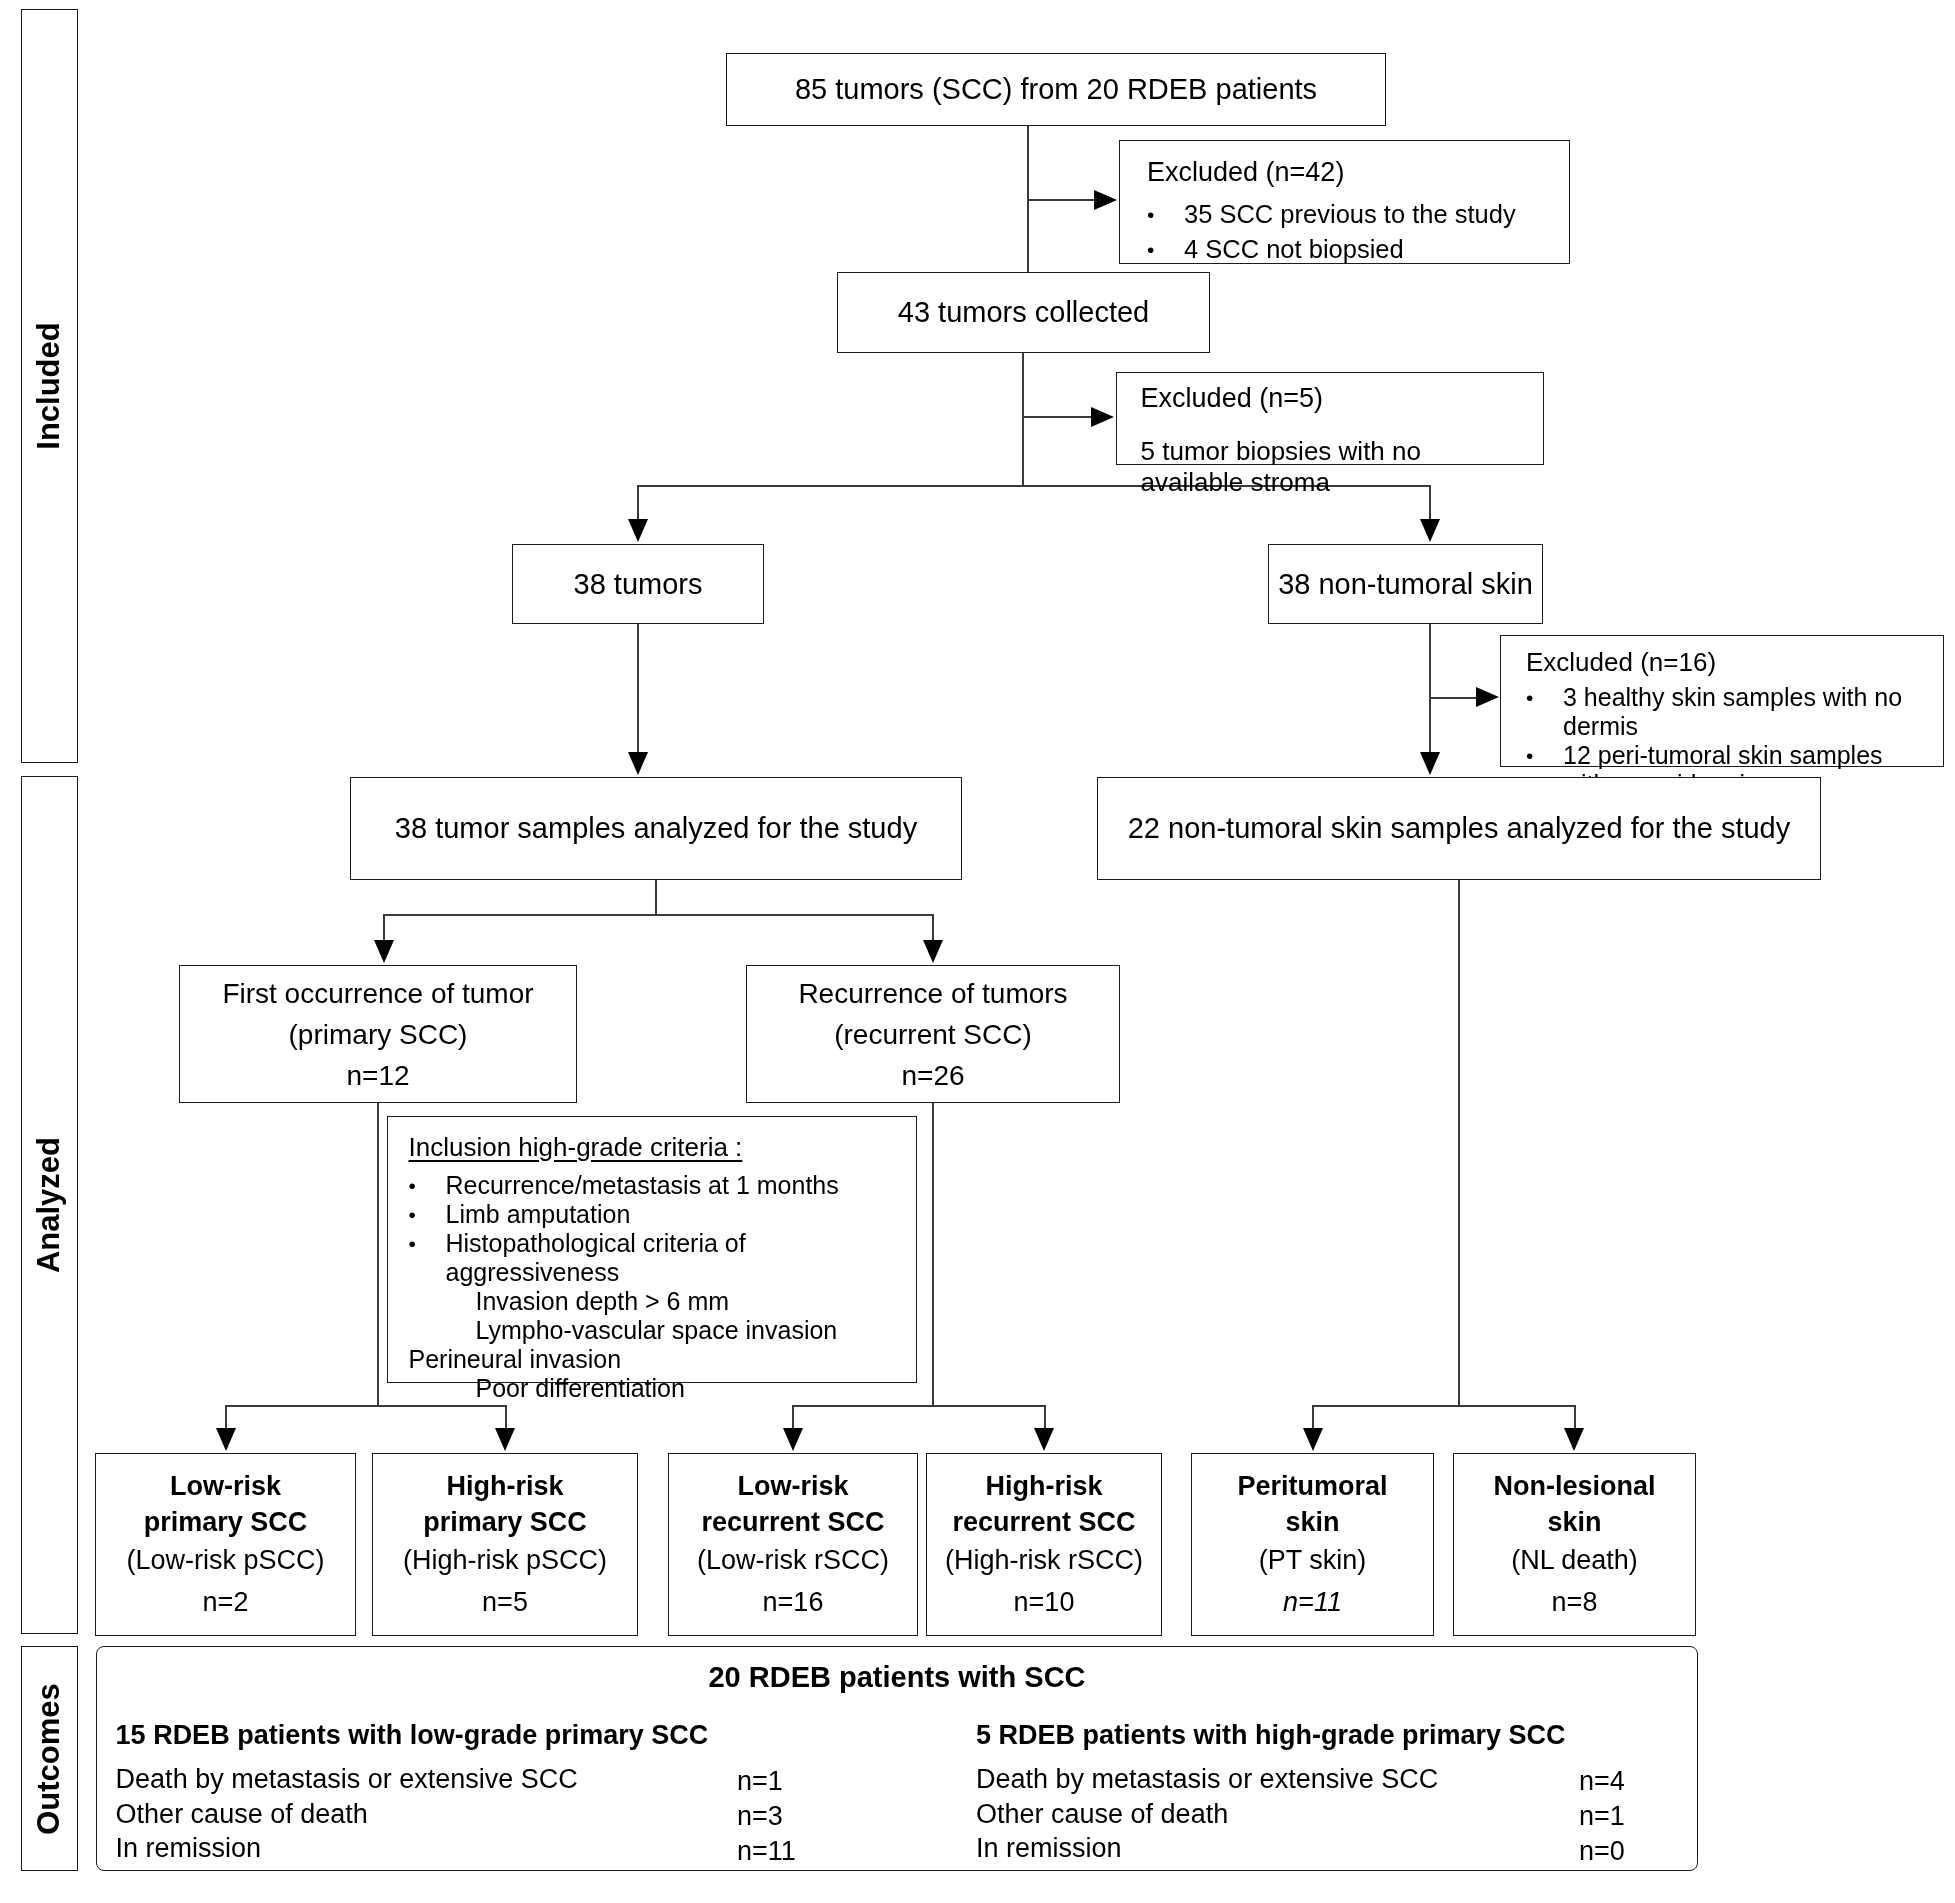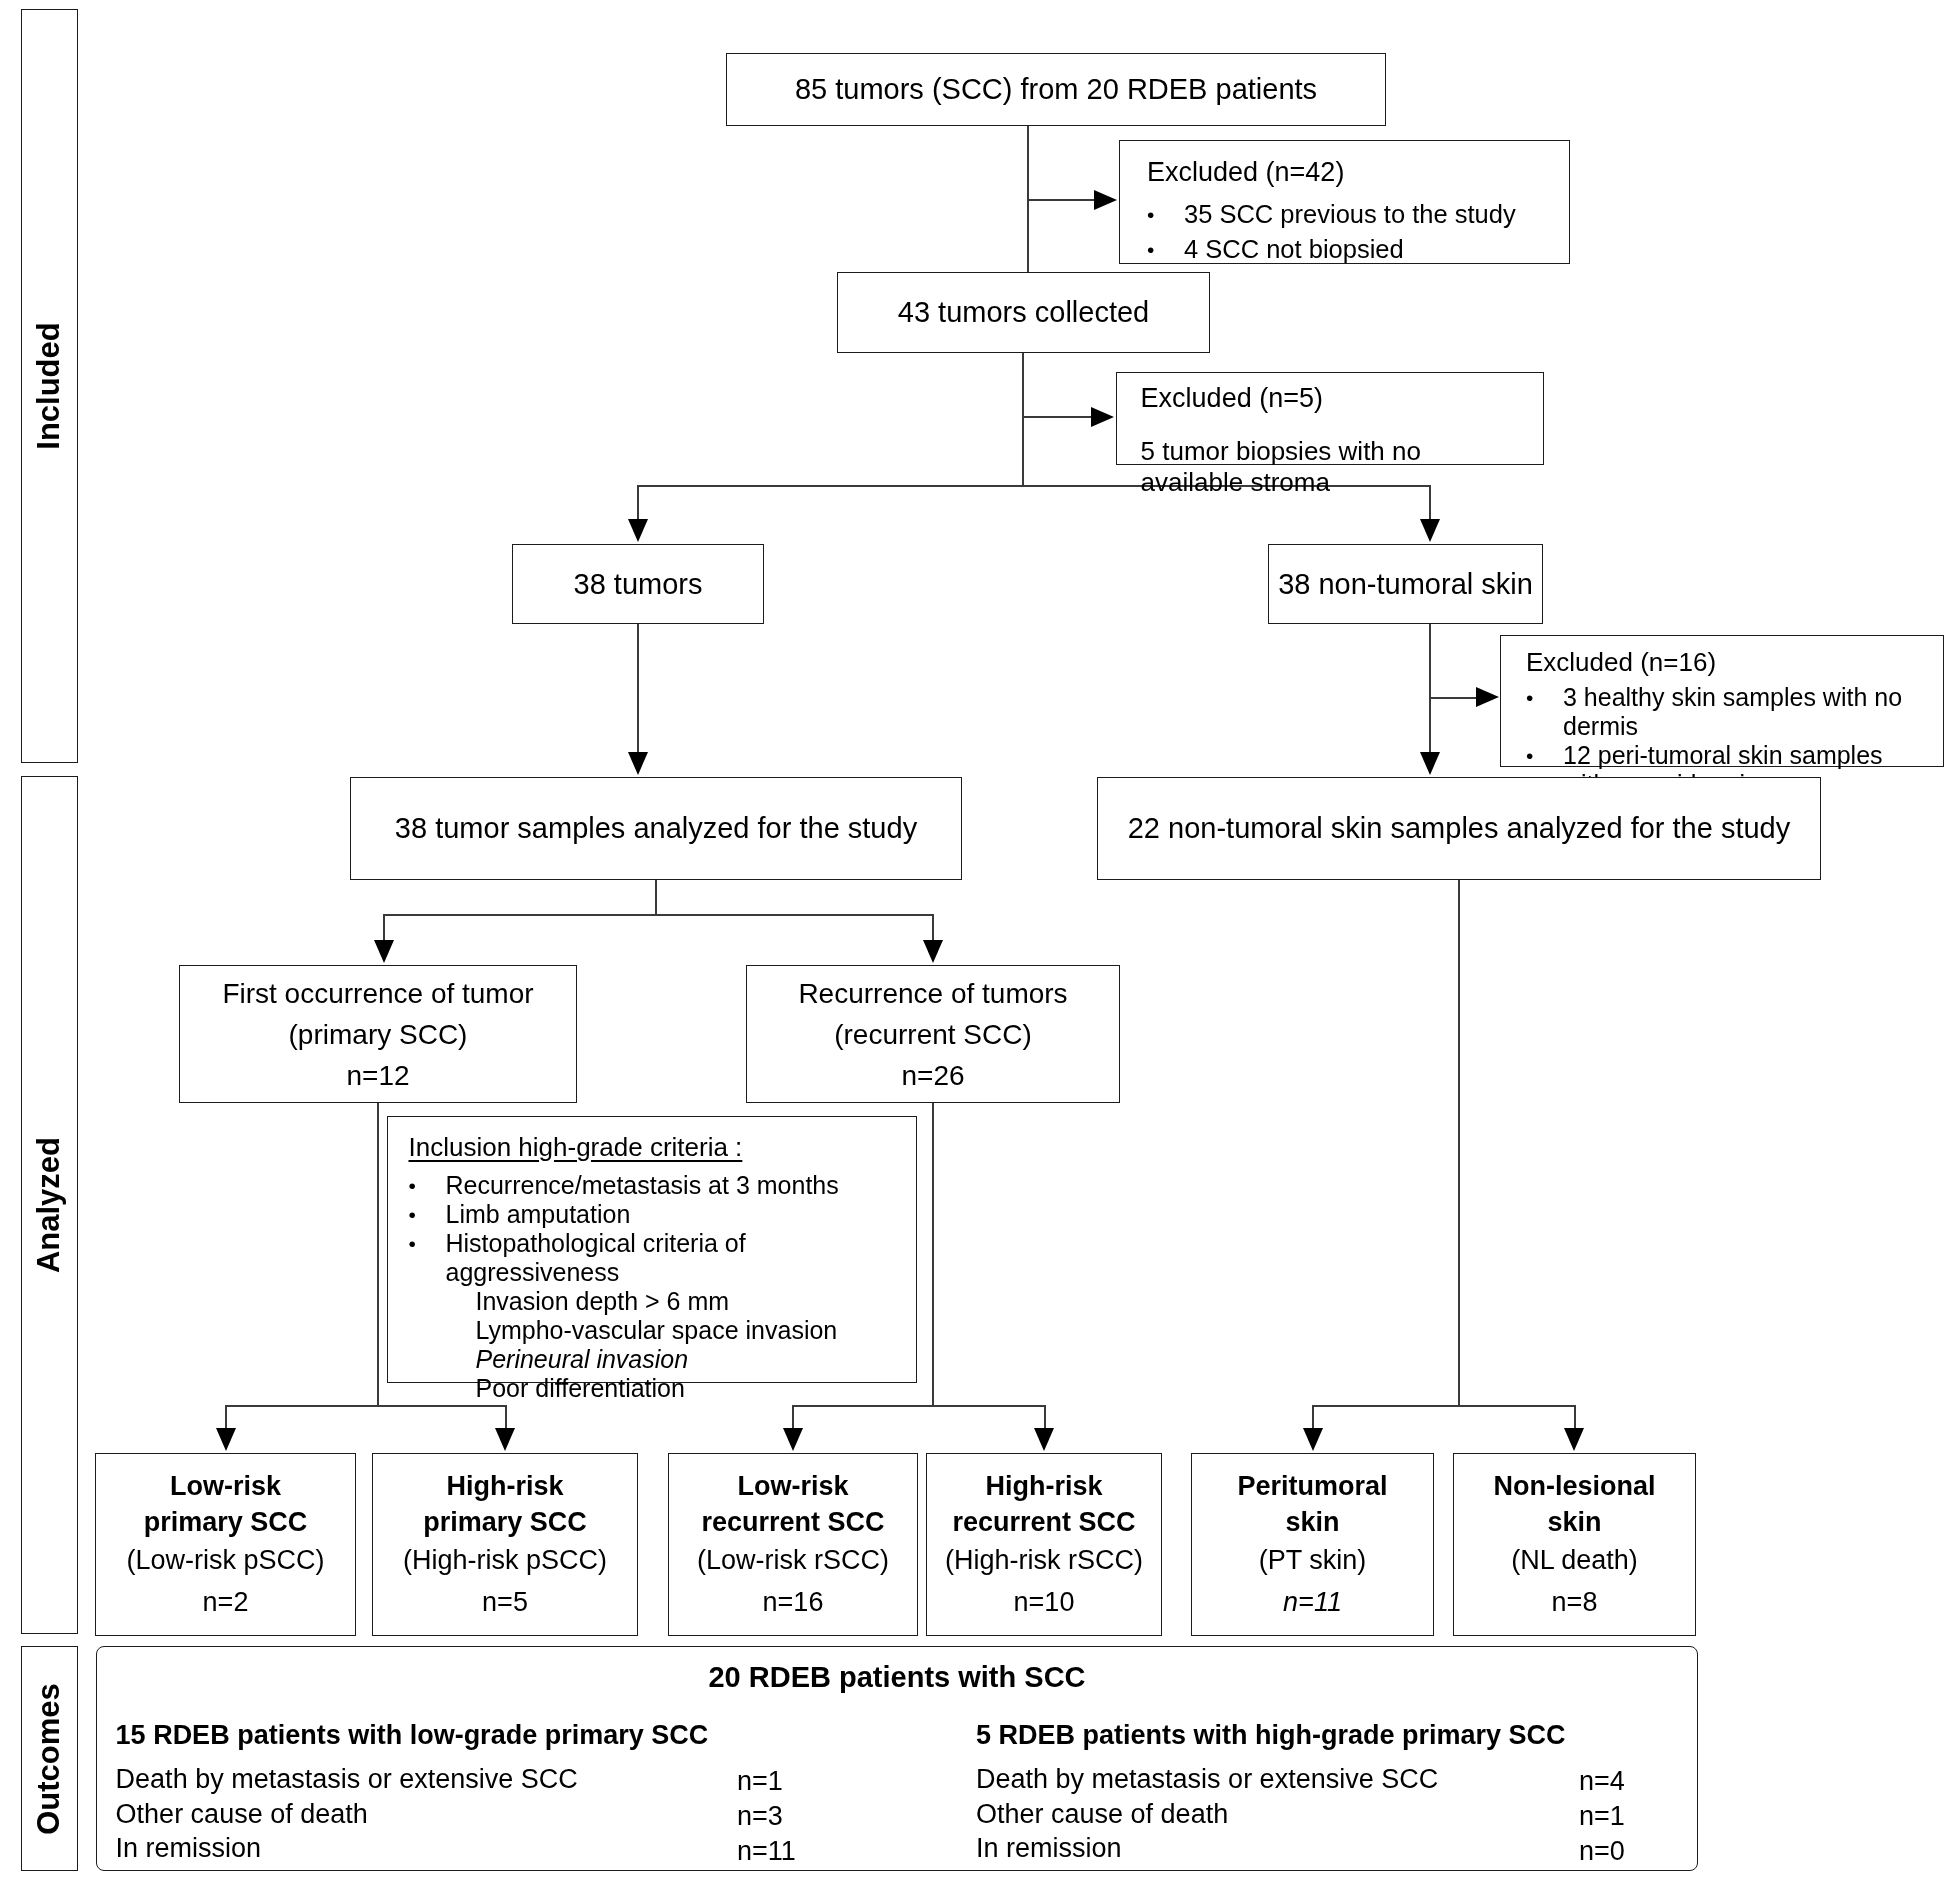--- a/index.html
+++ b/index.html
@@ -158,33 +158,33 @@
   <div class="abs box col t45" style="left:746px;top:965px;width:374px;height:138px;justify-content:center;">
     <div>Recurrence of tumors</div>
     <div>(recurrent SCC)</div>
     <div>n=26</div>
   </div>
 
   <div class="abs box" style="left:387px;top:1116px;width:530px;height:267px;padding:15px 10px 0 20.5px;">
     <div class="t42 u" style="margin-bottom:7.5px;">Inclusion high-grade criteria :</div>
     <div class="brow t40">
       <span class="dot">•</span>
-      <span>Recurrence/metastasis at 3 months</span>
+      <span>Recurrence/metastasis at 1 months</span>
     </div>
     <div class="brow t40">
       <span class="dot">•</span>
       <span>Limb amputation</span>
     </div>
     <div class="brow t40">
       <span class="dot">•</span>
       <span>Histopathological criteria of aggressiveness</span>
     </div>
     <div class="t40" style="margin-left:67px;">Invasion depth &gt; 6 mm</div>
     <div class="t40" style="margin-left:67px;">Lympho-vascular space invasion</div>
-    <div class="t40" style="margin-left:67px;font-style:italic;">Perineural invasion</div>
+    <div class="t40" style="">Perineural invasion</div>
     <div class="t40" style="margin-left:67px;">Poor differentiation</div>
   </div>
 
   <div class="abs box col leaf" style="left:95px;top:1453px;width:261px;height:183px;">
     <div class="hl">Low-risk</div>
     <div class="hl">primary SCC</div>
     <div class="pr">(Low-risk pSCC)</div>
     <div class="nn">n=2</div>
   </div>
   <div class="abs box col leaf" style="left:372px;top:1453px;width:266px;height:183px;">

